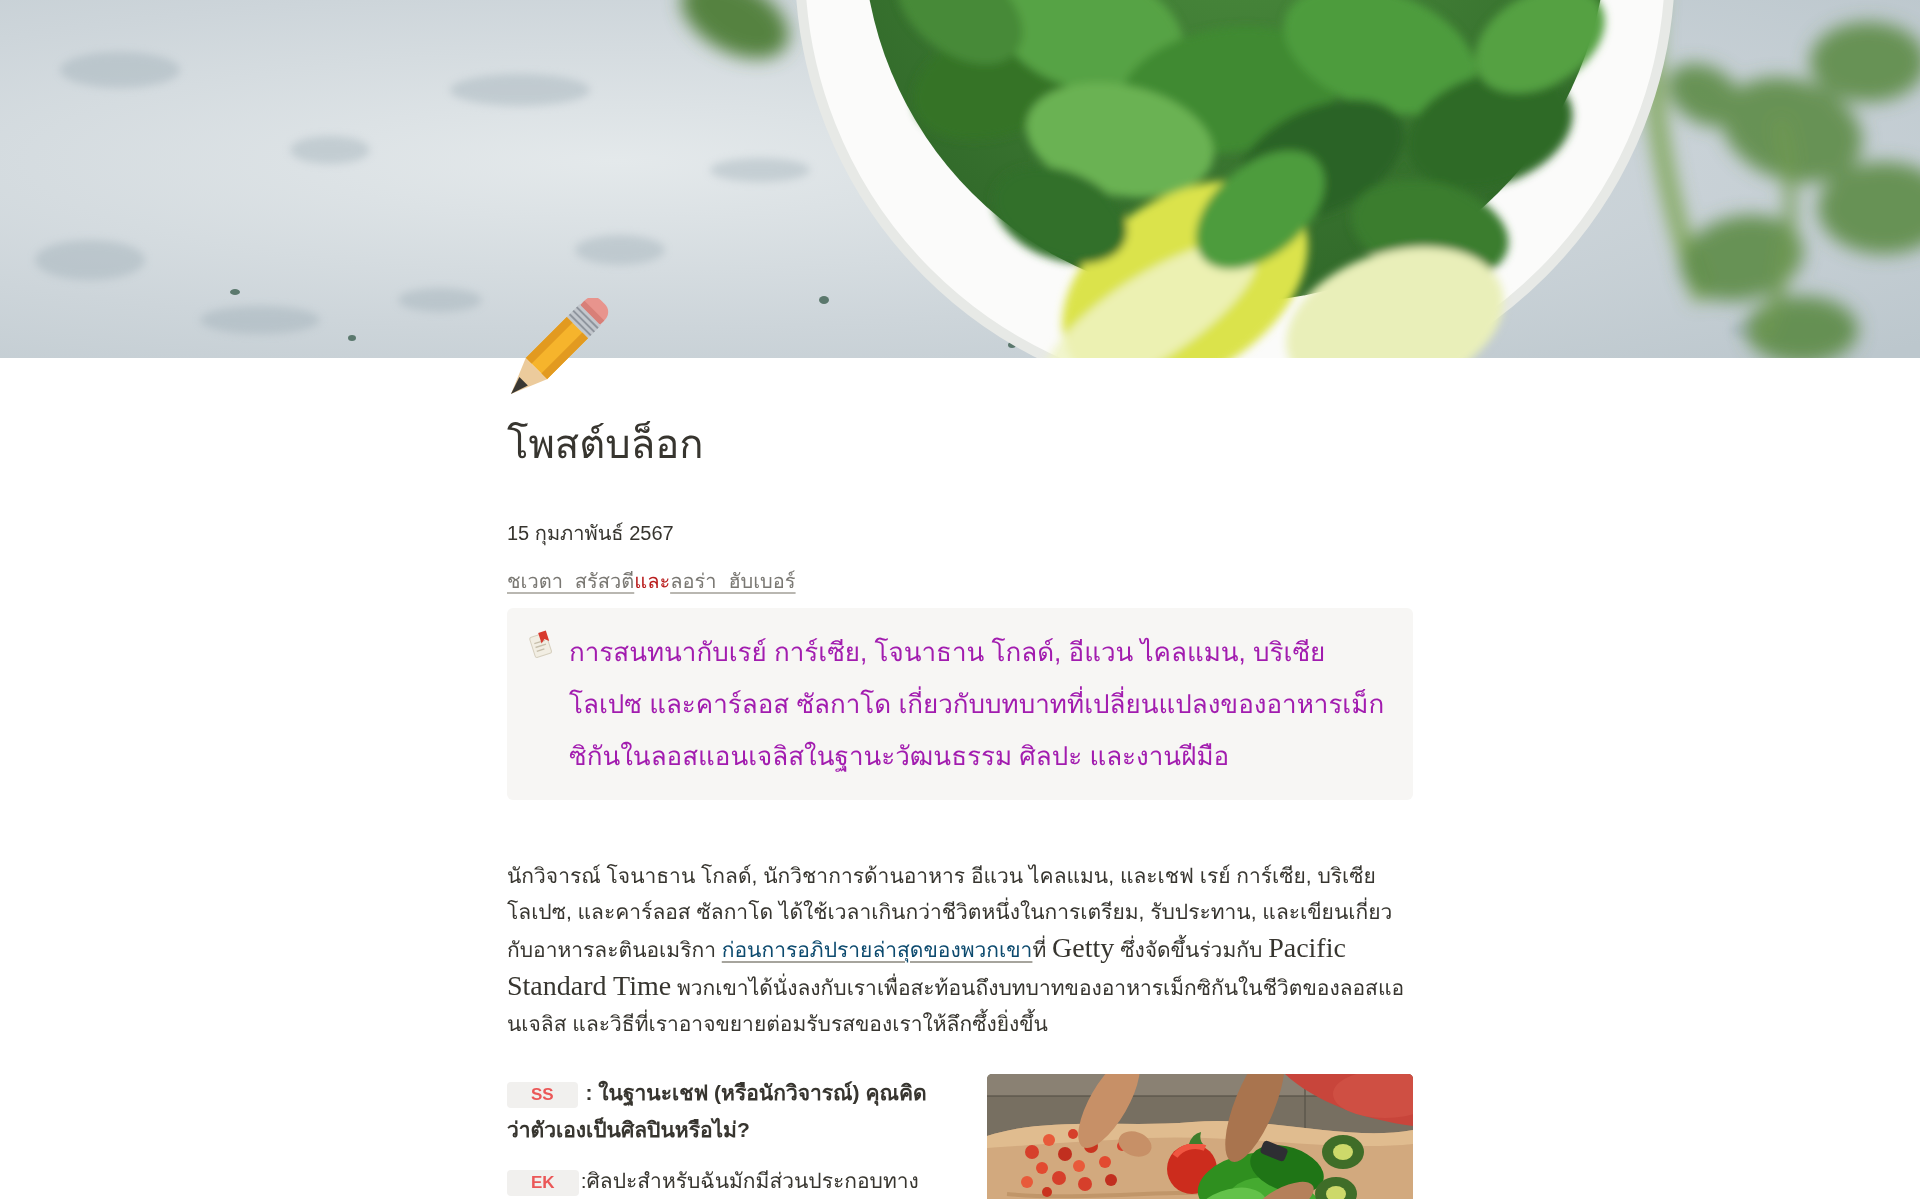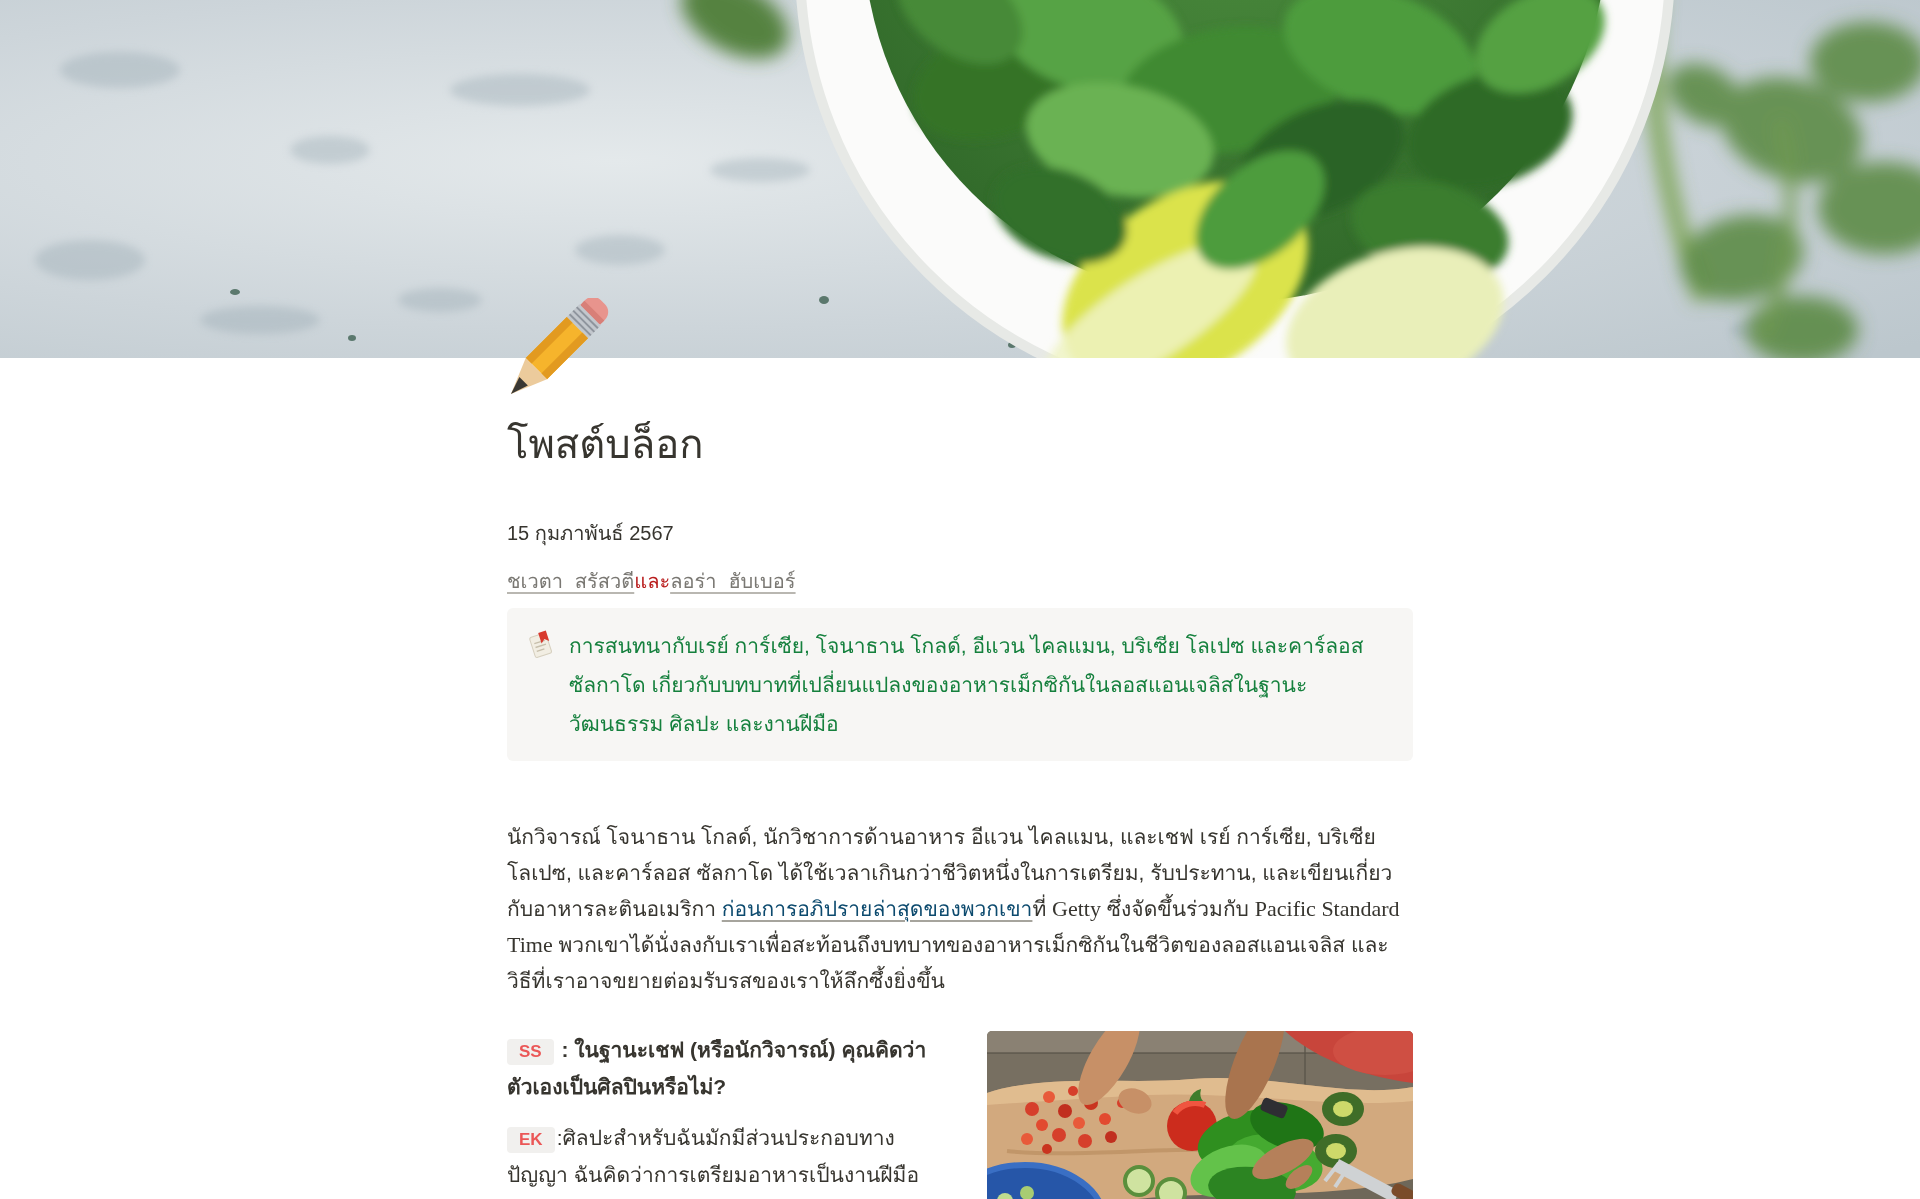--- a/index.html
+++ b/index.html
@@ -28,39 +28,39 @@
     text-decoration-color:#b9b7b1;text-underline-offset:4px;font-family:Liberation Mono, monospace;
   }
   .authors-conj{color:#b91c1c;}
   
   .callout{
     margin-top:10px;background:#f7f6f4;border-radius:6px;
     padding:18px 22px 18px 18px;display:flex;align-items:flex-start;gap:14px;
   }
   .callout-icon{width:30px;height:30px;flex:0 0 30px;margin-top:4px;}
   .callout-icon svg{width:30px;height:30px;display:block;}
-  .callout-text{font-size:21px;line-height:39px;color:#15803d;}
+  .callout-text{font-size:26px;line-height:52px;color:#a21caf;}
   
   .body-paragraph{
     margin-top:58px;font-size:21px;line-height:36px;color:#37352f;
   }
   .body-link{
     color:#0c4a6e;text-decoration:underline;cursor:pointer;
     text-decoration-color:#a6a49d;text-underline-offset:4px;
   }
-  .latin-serif{font-family:"Liberation Serif",serif;font-size:22px;}
+  .latin-serif{font-family:"Liberation Serif",serif;font-size:28px;}
   
   .qa-columns{margin-top:32px;display:flex;gap:48px;align-items:flex-start;}
   .qa-text-col{flex:1 1 auto;min-width:0;}
   .qa-question{font-size:21px;line-height:37px;font-weight:700;margin:0;}
   .qa-answer{font-size:21px;line-height:37px;font-weight:400;margin:14px 0 0 0;}
   .speaker-badge{
     display:inline-block;background:#f1f0ee;color:#eb5757;
     font-weight:700;font-size:17px;line-height:24px;
-    padding:1px 12px;border-radius:4px;margin-right:2px;
+    padding:1px 24px;border-radius:4px;margin-right:2px;
     font-family:"Liberation Sans",sans-serif;
   }
   .qa-image-col{flex:0 0 426px;}
   .inline-image{
     width:426px;height:262px;border-radius:5px;overflow:hidden;display:block;
   }
   .inline-image svg{display:block;width:100%;height:100%;}
 </style>
 </head>
 <body>

